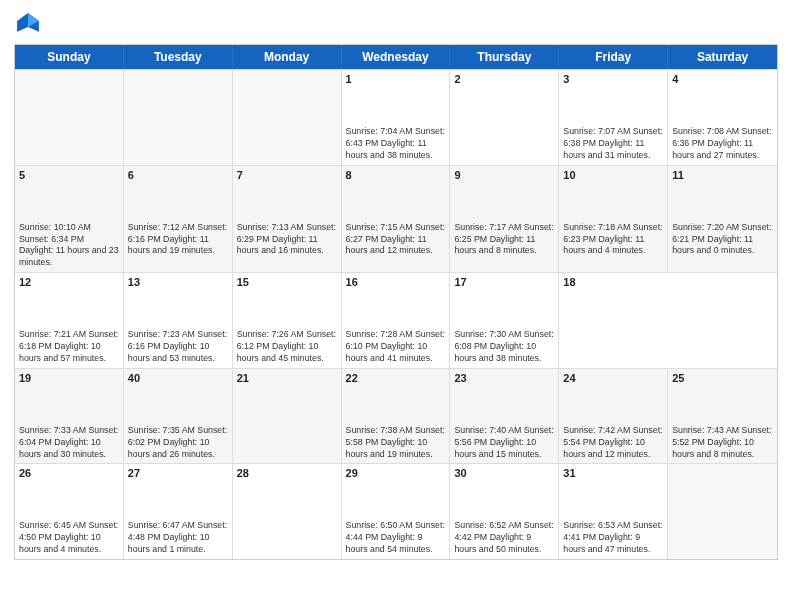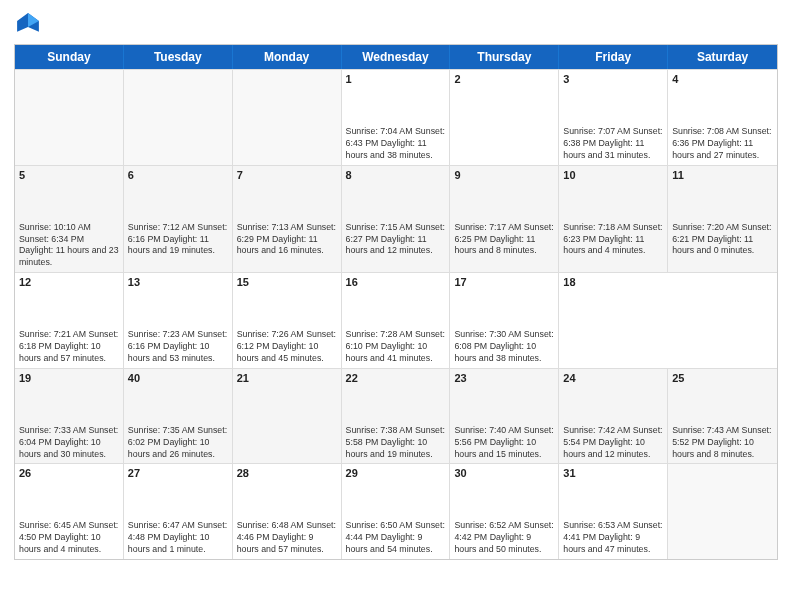--- a/index.html
+++ b/index.html
@@ -320,24 +320,20 @@
           </div>
           <div class="cal-cell">
             <div class="day-num">27</div>
             <div class="cell-info">Sunrise: 6:47 AM
 Sunset: 4:48 PM
 Daylight: 10 hours
 and 1 minute.</div>
           </div>
           <div class="cal-cell">
             <div class="day-num">28</div>
-            <div class="cell-info">Sunrise: 6:48 AM
-Sunset: 4:46 PM
-Daylight: 9 hours
-and 57 minutes.</div>
           </div>
           <div class="cal-cell">
             <div class="day-num">29</div>
             <div class="cell-info">Sunrise: 6:50 AM
 Sunset: 4:44 PM
 Daylight: 9 hours
 and 54 minutes.</div>
           </div>
           <div class="cal-cell">
             <div class="day-num">30</div>

